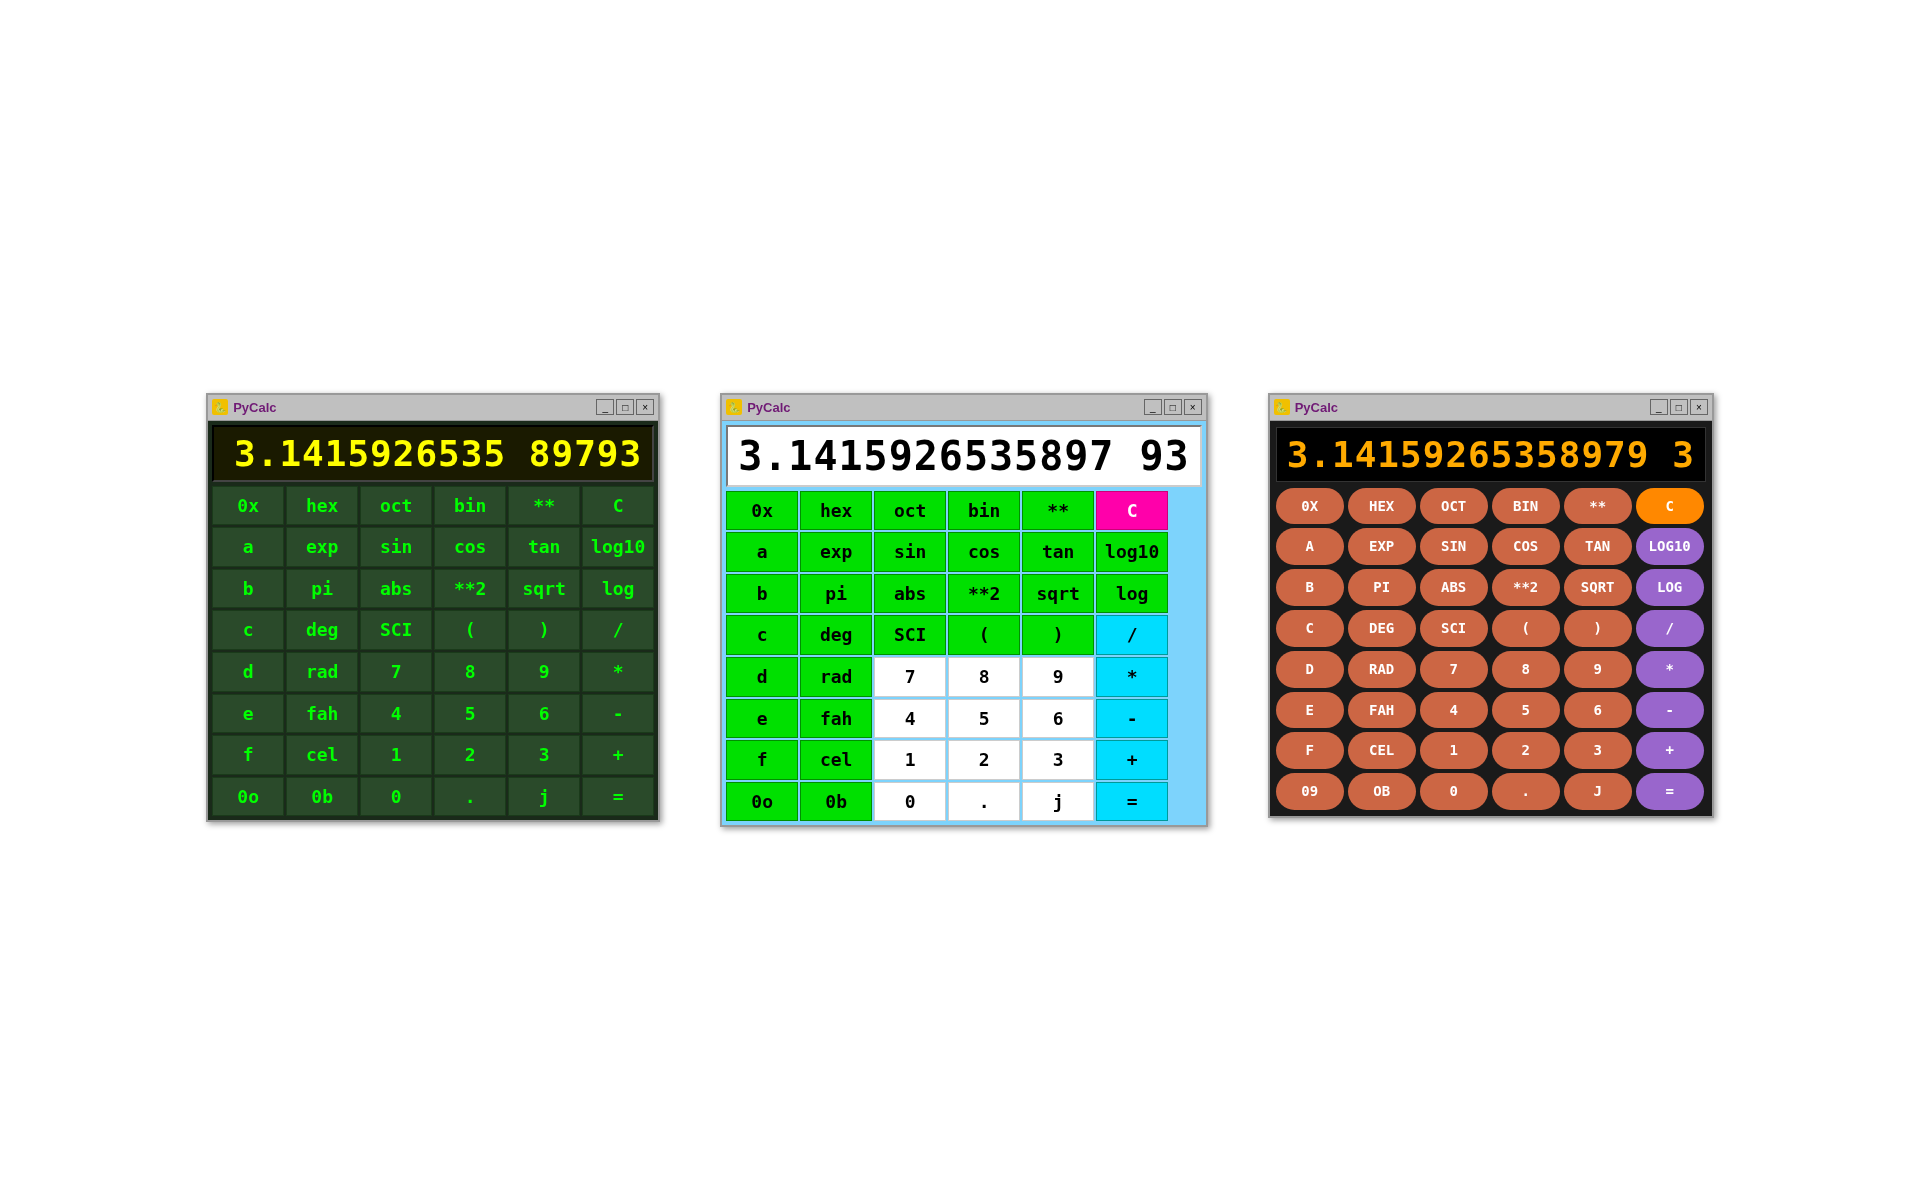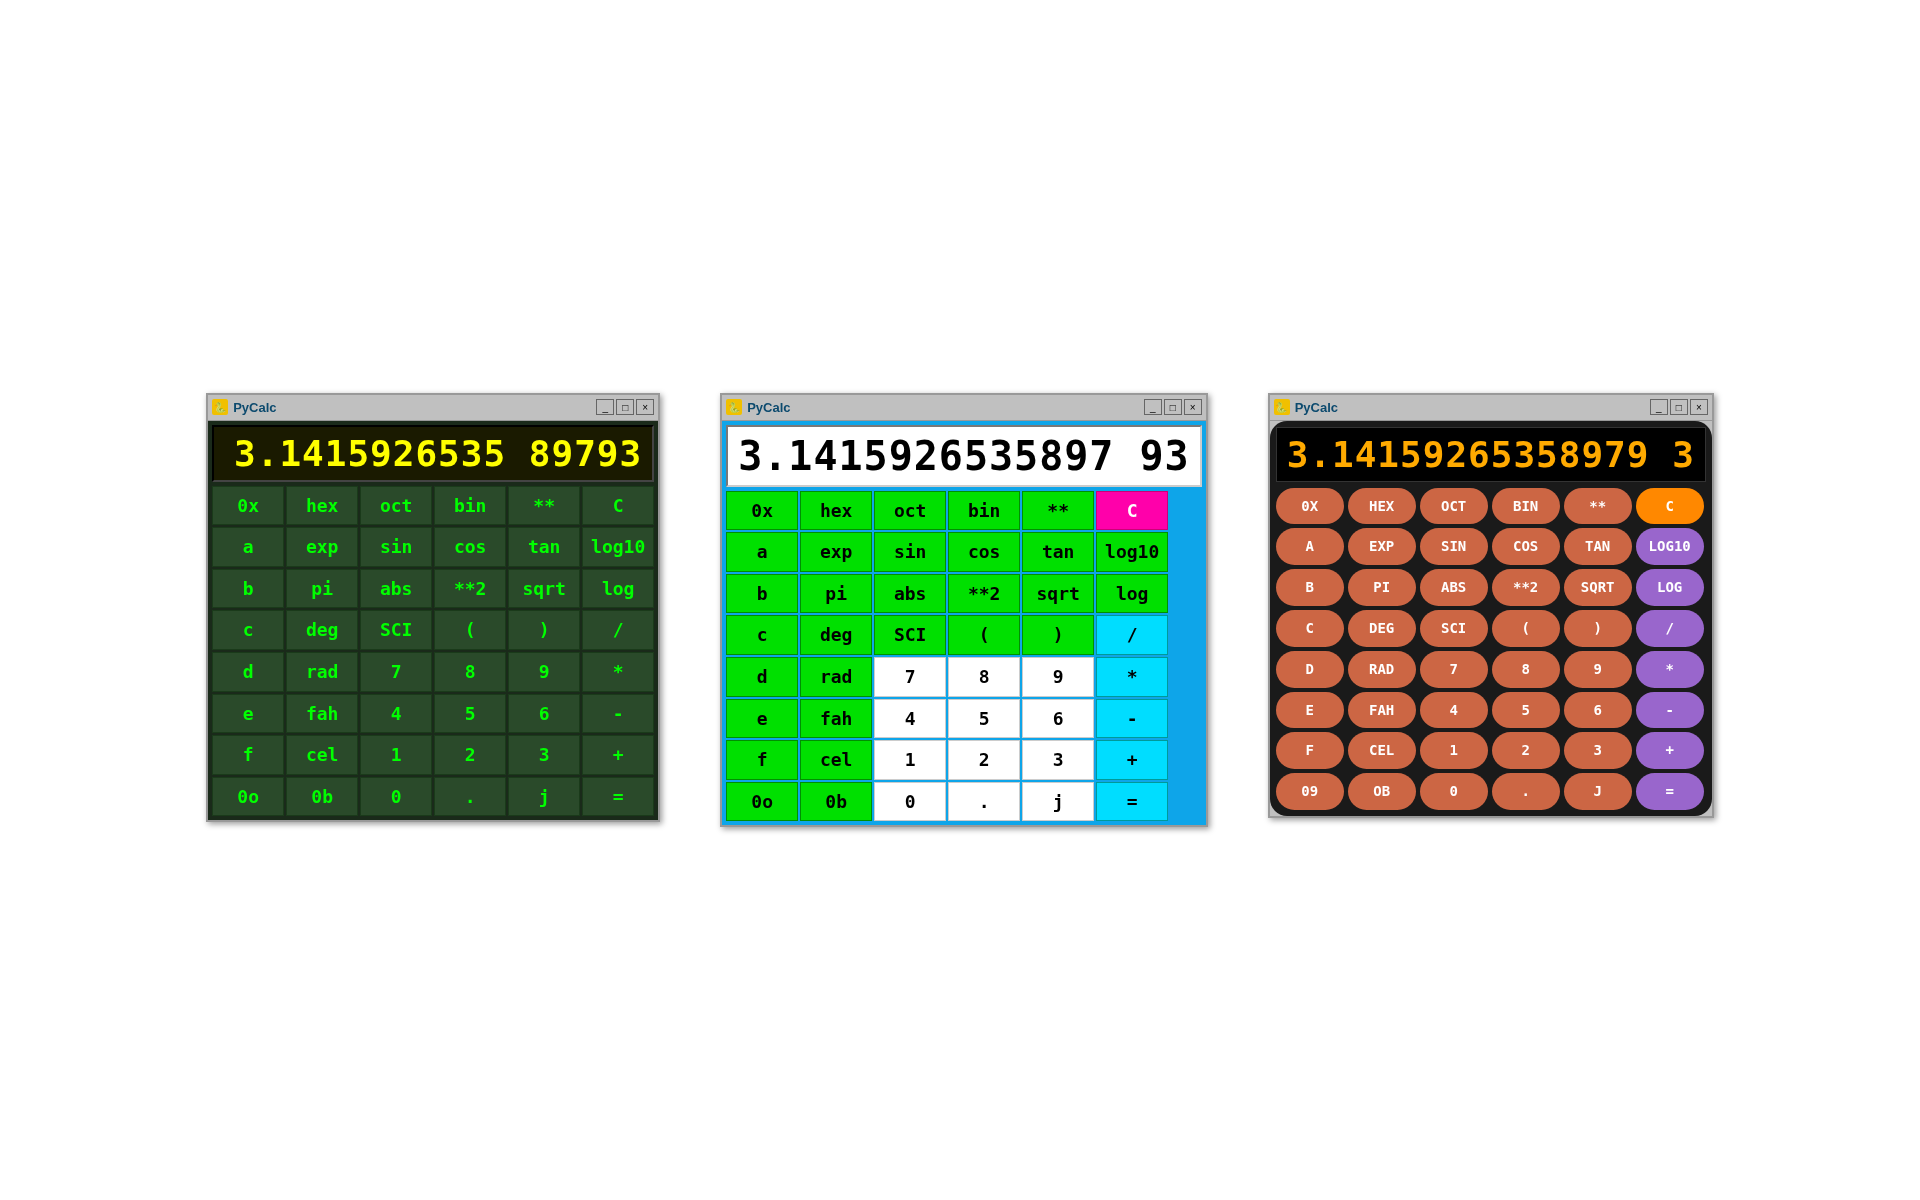--- a/index.html
+++ b/index.html
@@ -46,21 +46,21 @@
       border-radius: 2px;
       display: flex;
       align-items: center;
       justify-content: center;
       font-size: 10px;
     }
     .title-text {
       font-size: 13px;
       font-family: sans-serif;
       font-weight: bold;
-      color: #0c4a6e;
+      color: #701a75;
     }
     .title-bar-right {
       display: flex;
       gap: 2px;
     }
     .win-btn {
       width: 18px;
       height: 16px;
       background: #c0c0c0;
       border: 1px solid #666;
@@ -102,21 +102,21 @@
       font-family: monospace;
       font-weight: bold;
       padding: 8px 4px;
       cursor: pointer;
       text-align: center;
       line-height: 1.2;
     }
 
     
     .calc2-body {
-      background: #0ea5e9;
+      background: #7dd3fc;
       padding: 4px;
     }
     .calc2-display {
       background: #ffffff;
       color: #000000;
       font-size: 40px;
       font-family: monospace;
       font-weight: bold;
       padding: 6px 10px;
       text-align: right;
@@ -142,21 +142,20 @@
       line-height: 1.2;
     }
     .calc2-btn.pink { background: #ff00aa; color: #ffffff; border-color: #cc0077; }
     .calc2-btn.cyan { background: #00ddff; color: #000000; border-color: #009999; }
     .calc2-btn.white-btn { background: #ffffff; color: #000000; border-color: #cccccc; }
 
     
     .calc3-body {
       background: #1a1a1a;
       padding: 6px;
-      border-radius: 17px;
     }
     .calc3-display {
       background: #000000;
       color: #ffaa00;
       font-size: 36px;
       font-family: monospace;
       font-weight: bold;
       padding: 6px 10px;
       text-align: left;
       border: 1px solid #333;

